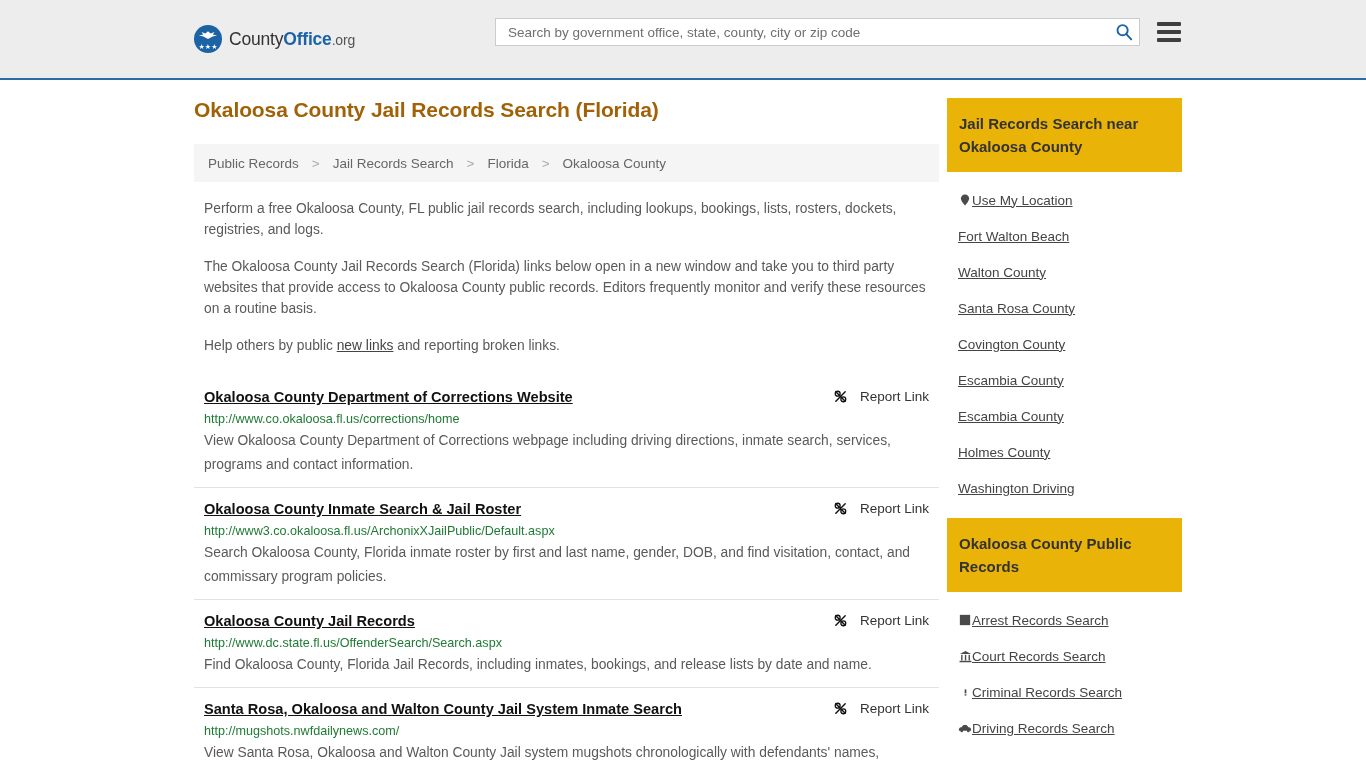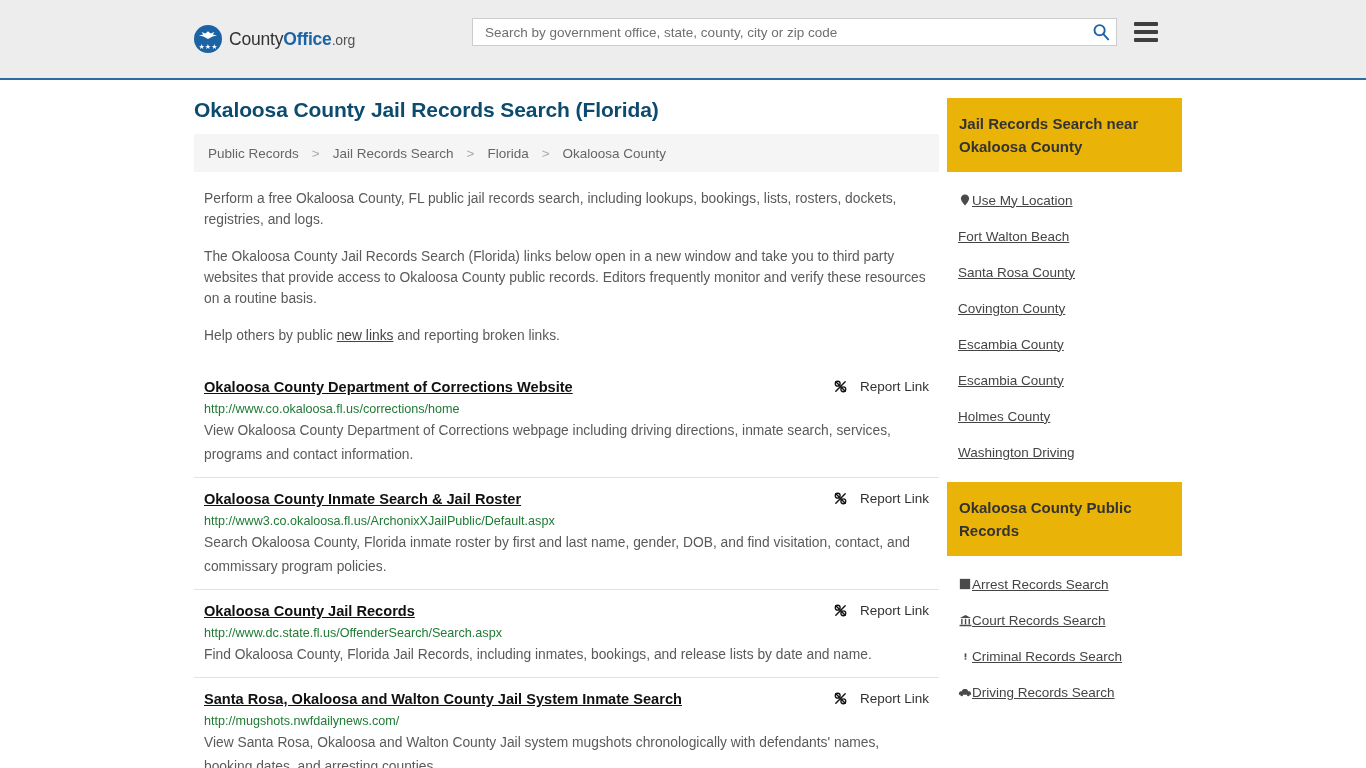--- a/index.html
+++ b/index.html
@@ -53,21 +53,21 @@
     font-size: 17.5px;
     letter-spacing: -0.2px;
     white-space: nowrap;
   }
   .logo-text .c1 { color: #333333; }
   .logo-text .c2 { color: #1b63a5; font-weight: bold; }
   .logo-text .c3 { color: #555555; font-size: 14px; }
 
   .search-area {
     position: absolute;
-    left: 472px;
+    left: 495px;
     top: 18px;
     display: flex;
     align-items: center;
   }
   .search-box {
     width: 645px;
     height: 28px;
     background: #ffffff;
     border: 1px solid #cccccc;
     display: flex;
@@ -110,24 +110,24 @@
     display: flex;
     padding-left: 194px;
     padding-right: 190px;
     padding-top: 18px;
   }
   .main-col { width: 745px; flex: none; }
   .side-col { width: 235px; flex: none; margin-left: 8px; }
 
   h1.page-title {
     font-size: 21px;
-    color: #0c4a6e;
+    color: #a16207;
     font-weight: bold;
     letter-spacing: -0.1px;
-    margin-bottom: 12px;
+    margin-bottom: 22px;
   }
 
   .breadcrumb {
     background: #f5f5f5;
     height: 38px;
     display: flex;
     align-items: center;
     padding-left: 14px;
     font-size: 13.5px;
     color: #666666;
@@ -375,20 +375,23 @@
               <path d="M7 0.6 C4.2 0.6 2.2 2.6 2.2 5.2 C2.2 8.3 7 13.4 7 13.4 C7 13.4 11.8 8.3 11.8 5.2 C11.8 2.6 9.8 0.6 7 0.6 Z" fill="#4a4a4a"></path>
             </svg>
           </span>
           <a>Use My Location</a>
         </div>
 
         <div class="side-item no-ico">
           <a>Fort Walton Beach</a>
         </div>
         <div class="side-item no-ico">
+          <a>Walton County</a>
+        </div>
+        <div class="side-item no-ico">
           <a>Santa Rosa County</a>
         </div>
         <div class="side-item no-ico">
           <a>Covington County</a>
         </div>
         <div class="side-item no-ico">
           <a>Escambia County</a>
         </div>
         <div class="side-item no-ico">
           <a>Escambia County</a>

